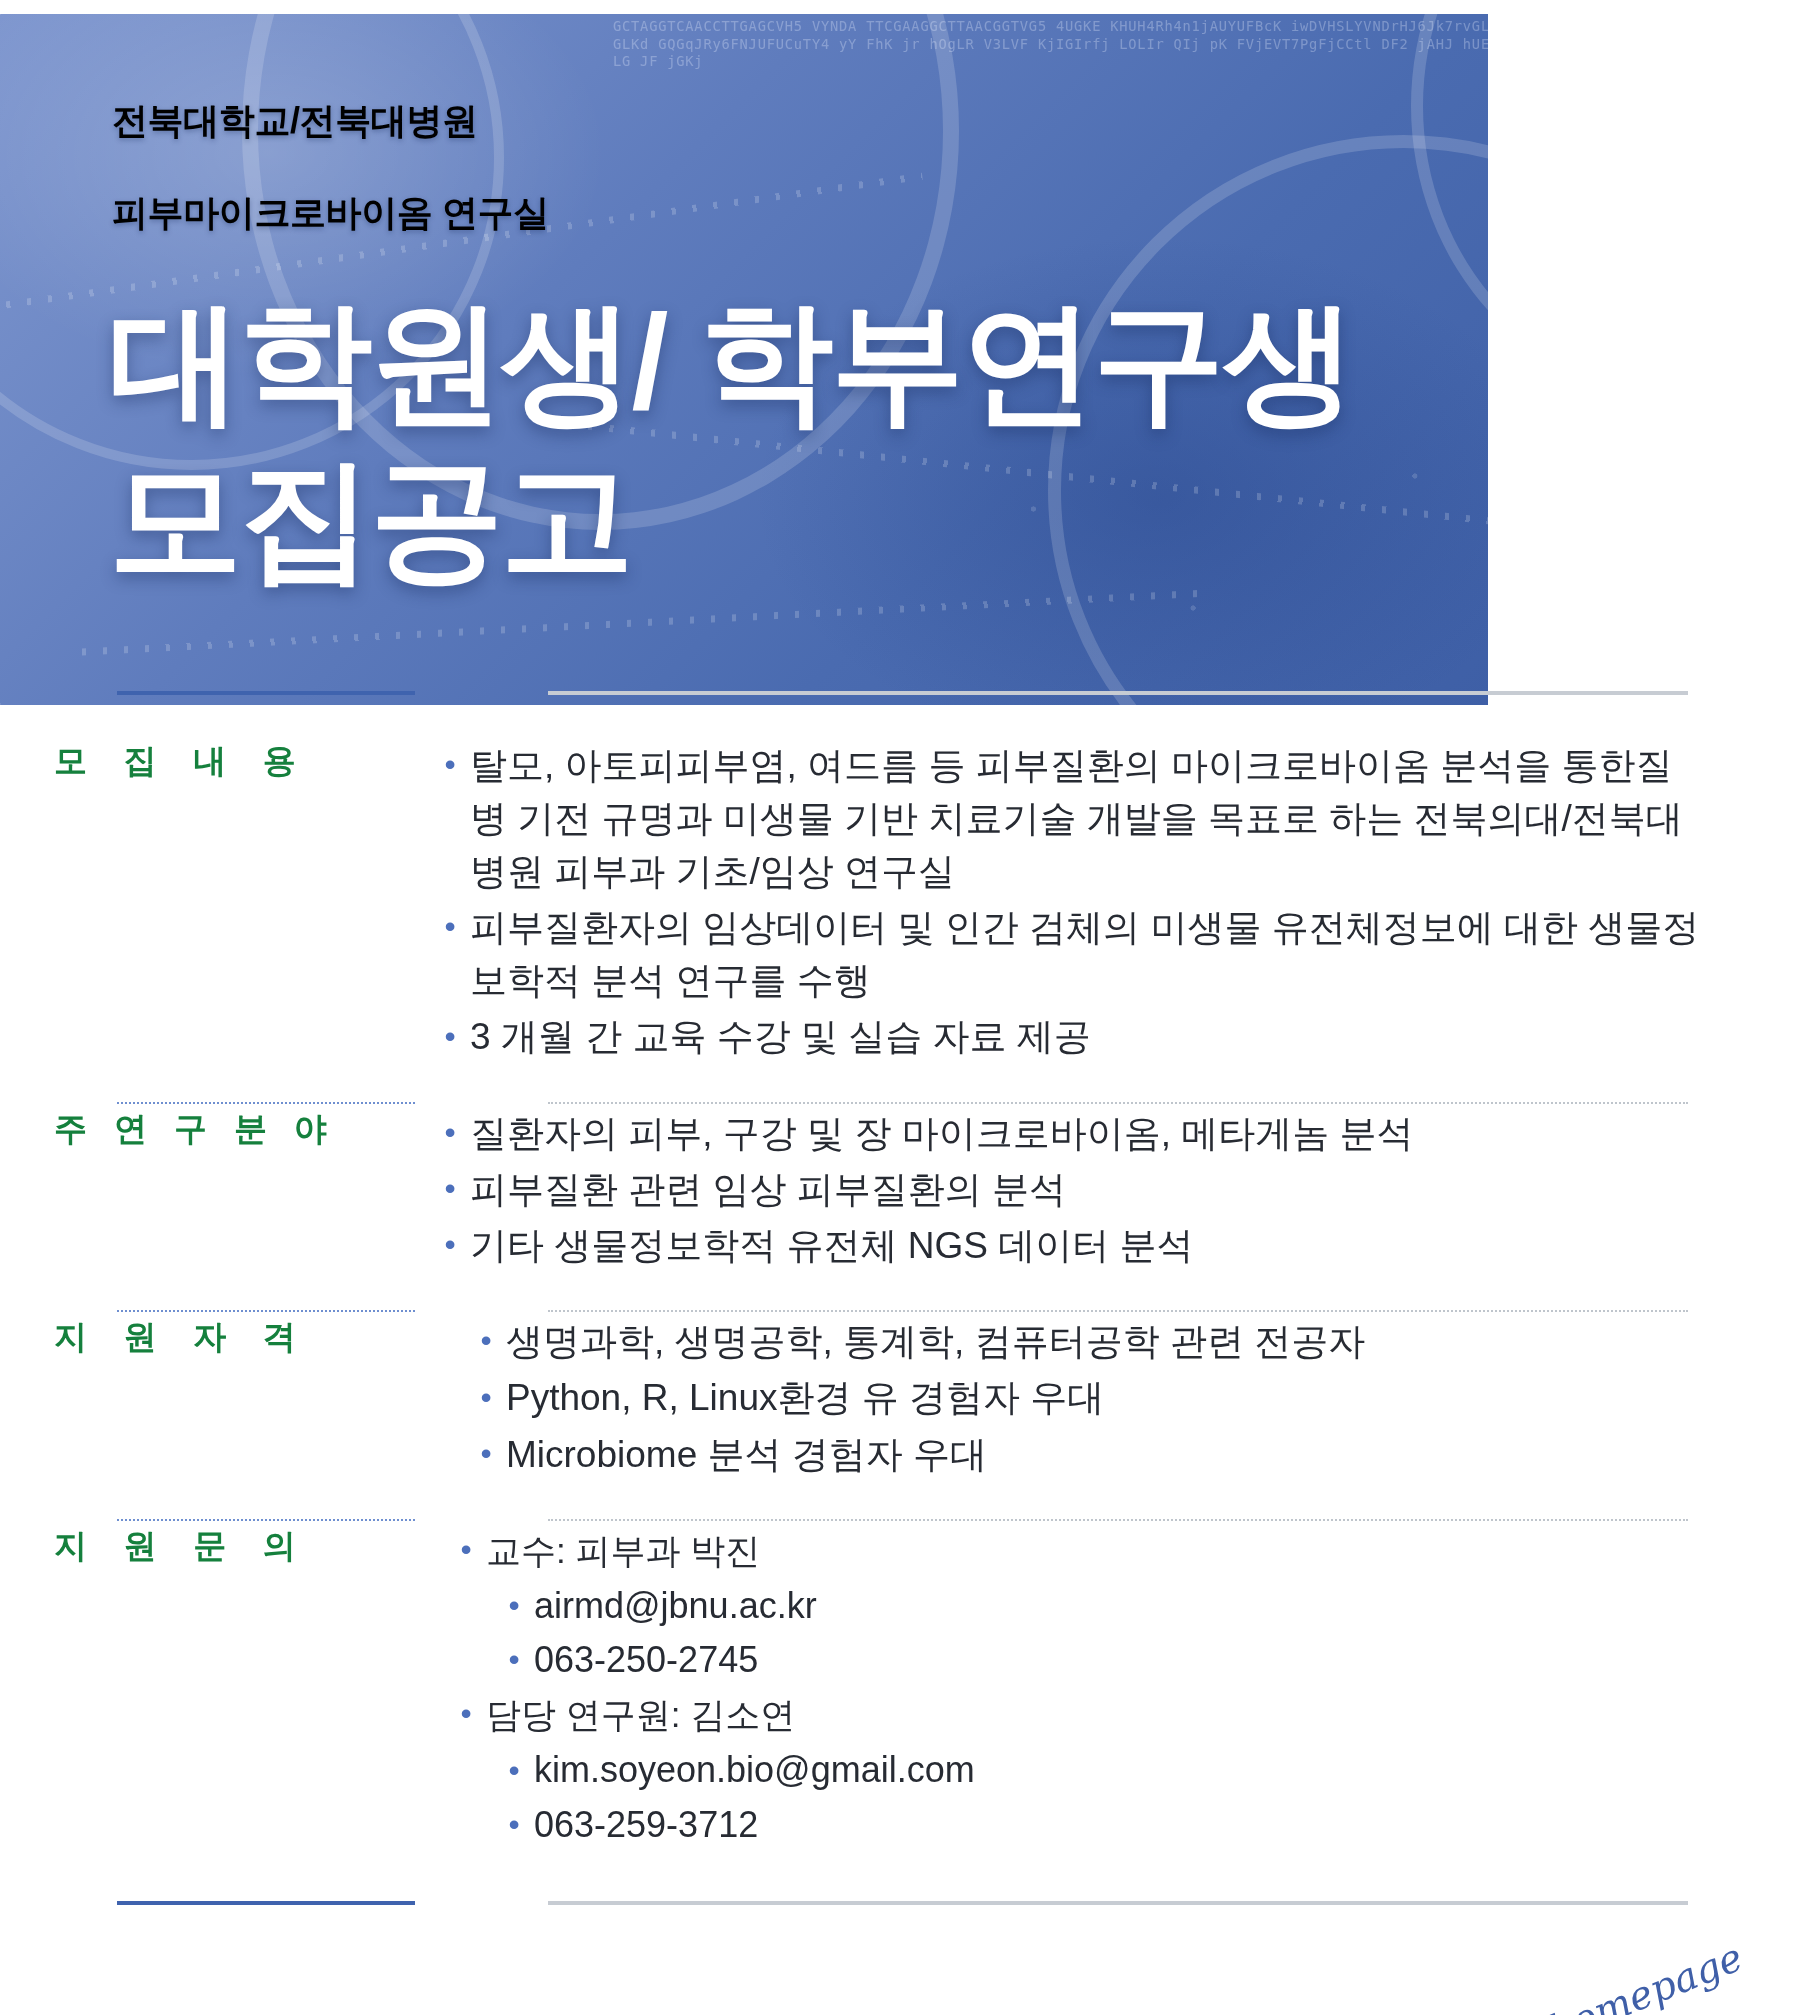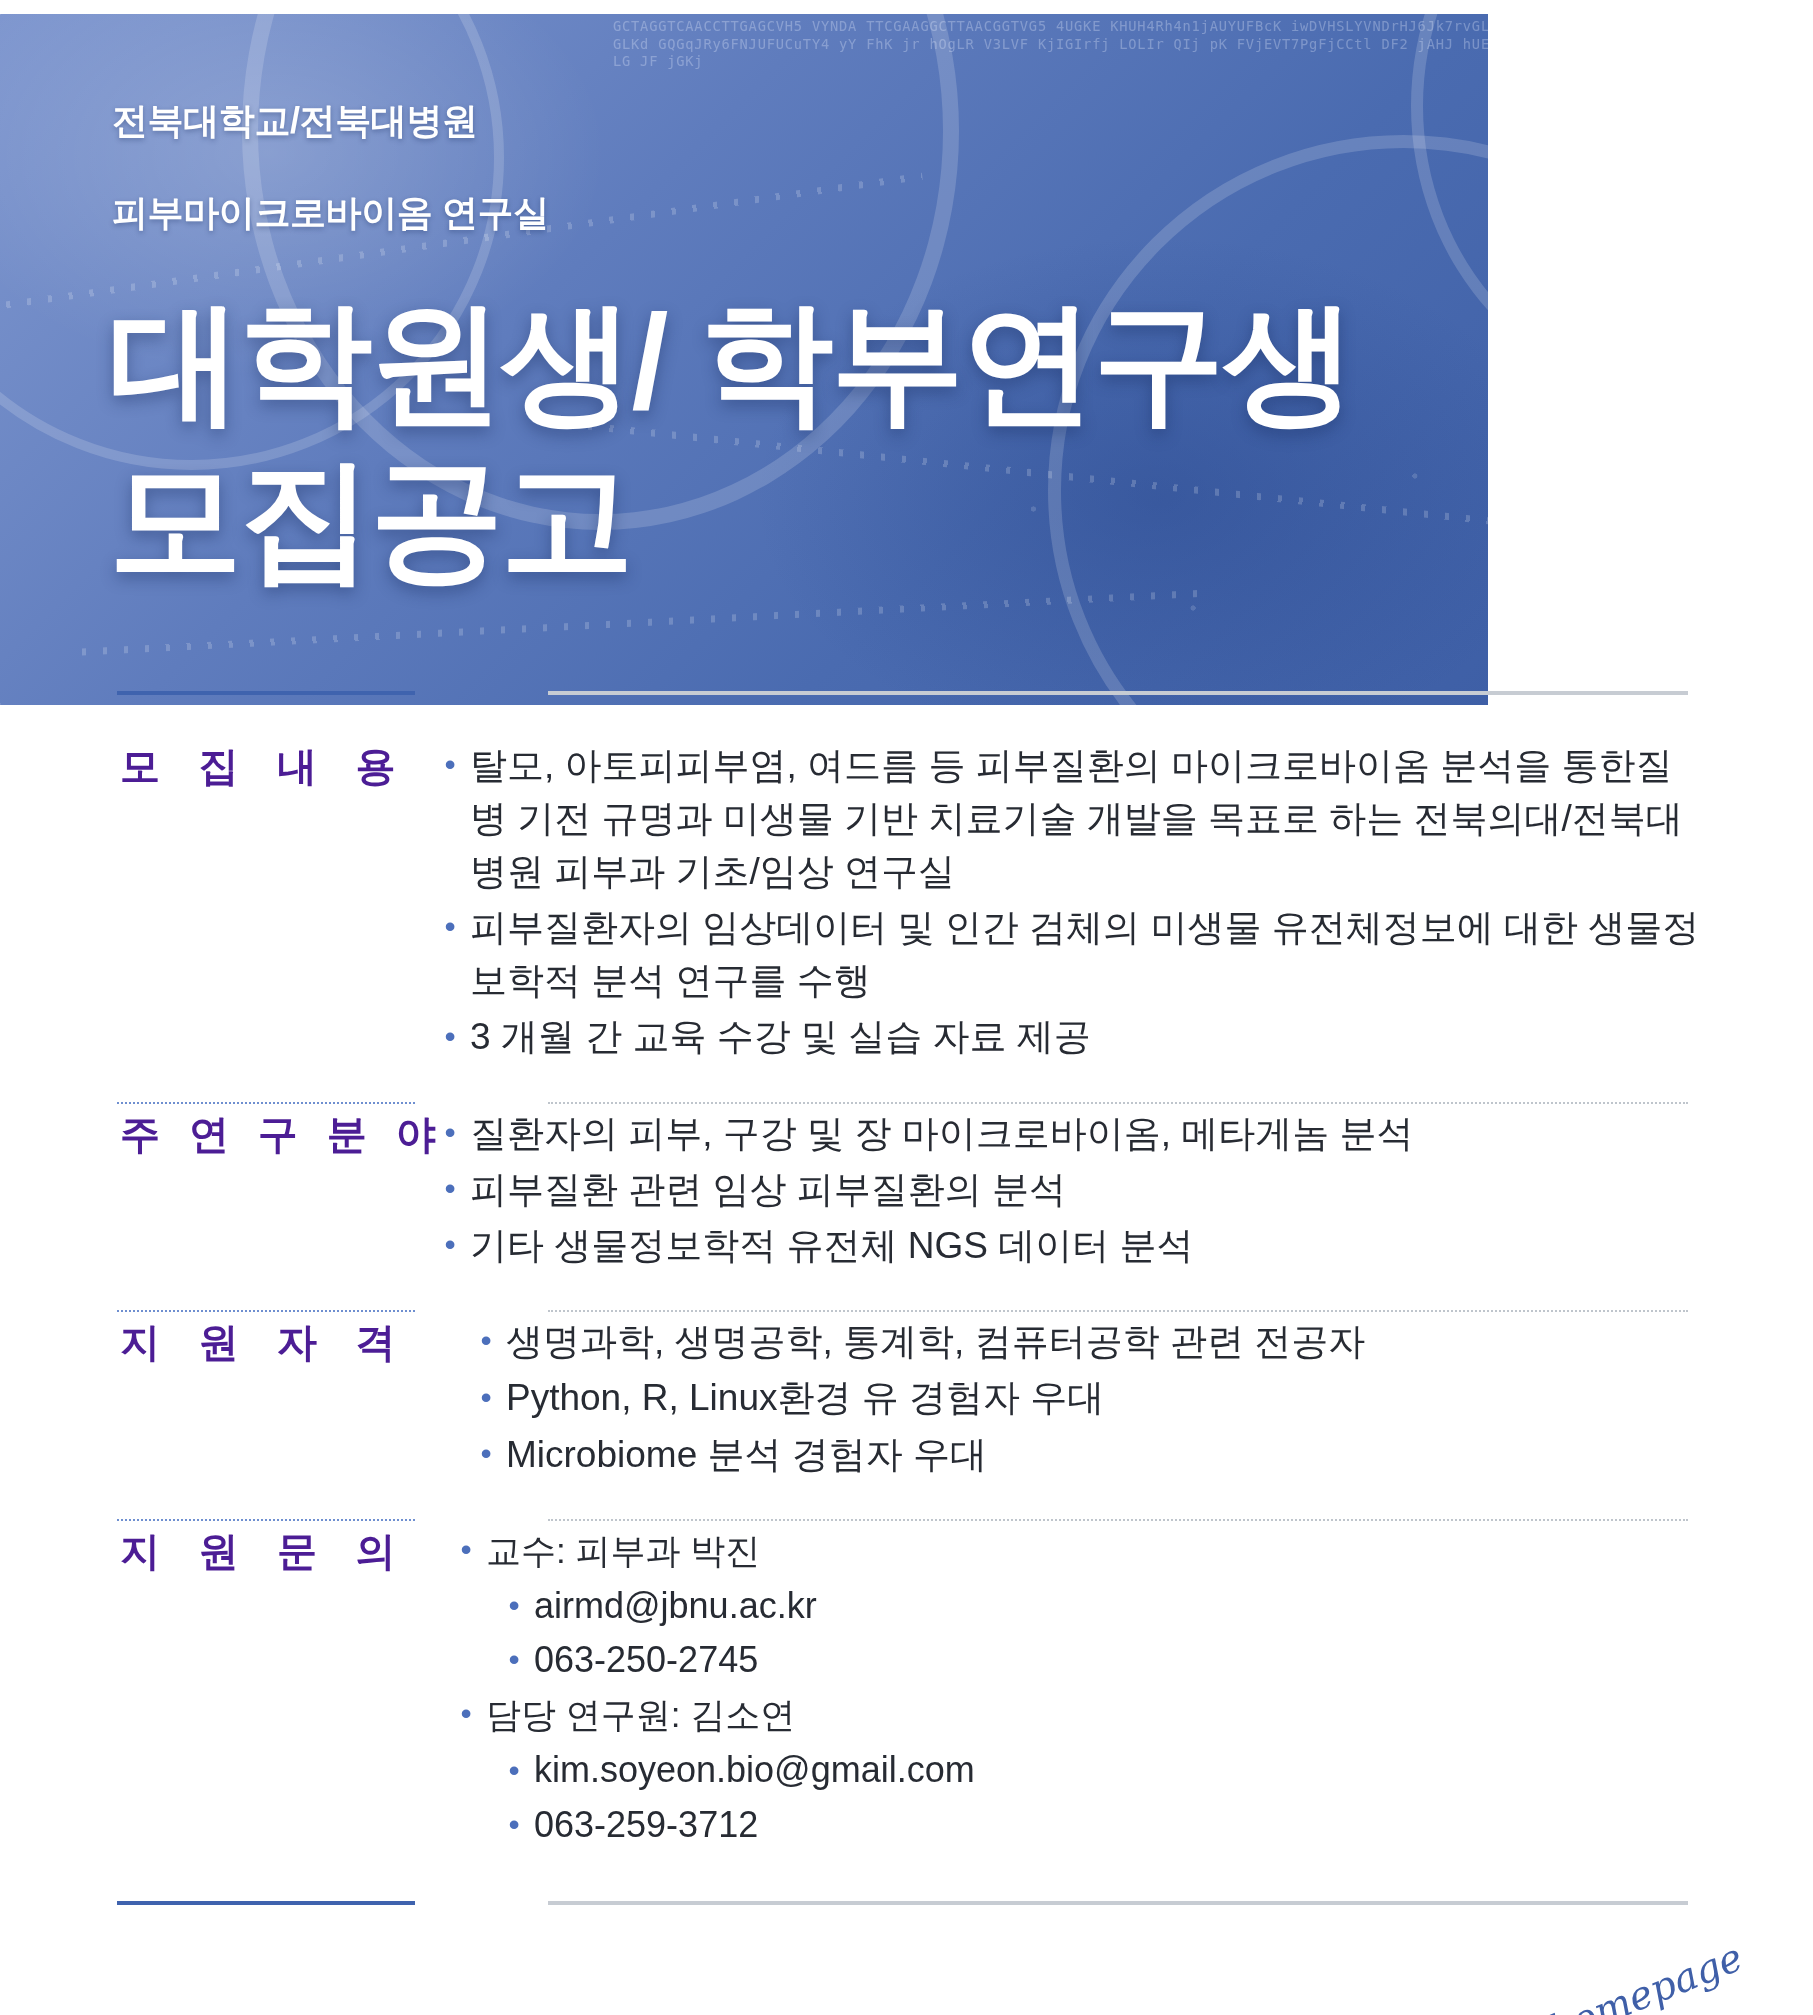--- a/index.html
+++ b/index.html
@@ -87,21 +87,21 @@
   .header-fade {
     position: absolute;
     left: 0; bottom: 0;
     width: 1814px; height: 48px;
     background: linear-gradient(to bottom, rgba(255,255,255,0), rgba(255,255,255,0.0));
   }
 
   .lab-line {
     position: absolute;
     left: 112px;
-    color: #ffffff;
+    color: #000000;
     font-weight: bold;
     font-size: 36px;
     letter-spacing: -0.4px;
     text-shadow: 0 1.6px 5.6px rgba(20,40,90,0.35);
   }
   .lab-line-1 { top: 83px; }
   .lab-line-2 { top: 175px; }
 
   .headline {
     position: absolute;
@@ -127,24 +127,24 @@
 
   .row {
     position: relative;
     display: flex;
     align-items: flex-start;
   }
   .row-label {
     width: 439px;
     flex: 0 0 439px;
     box-sizing: border-box;
-    padding-left: 120px;
-    color: #4c1d95;
+    padding-left: 54px;
+    color: #15803d;
     font-weight: bold;
-    font-size: 40px;
+    font-size: 33px;
     letter-spacing: 13.7px;
     white-space: nowrap;
   }
   .row-body {
     flex: 1 1 auto;
     padding-right: 105px;
     box-sizing: border-box;
   }
 
   ul.bullets {

